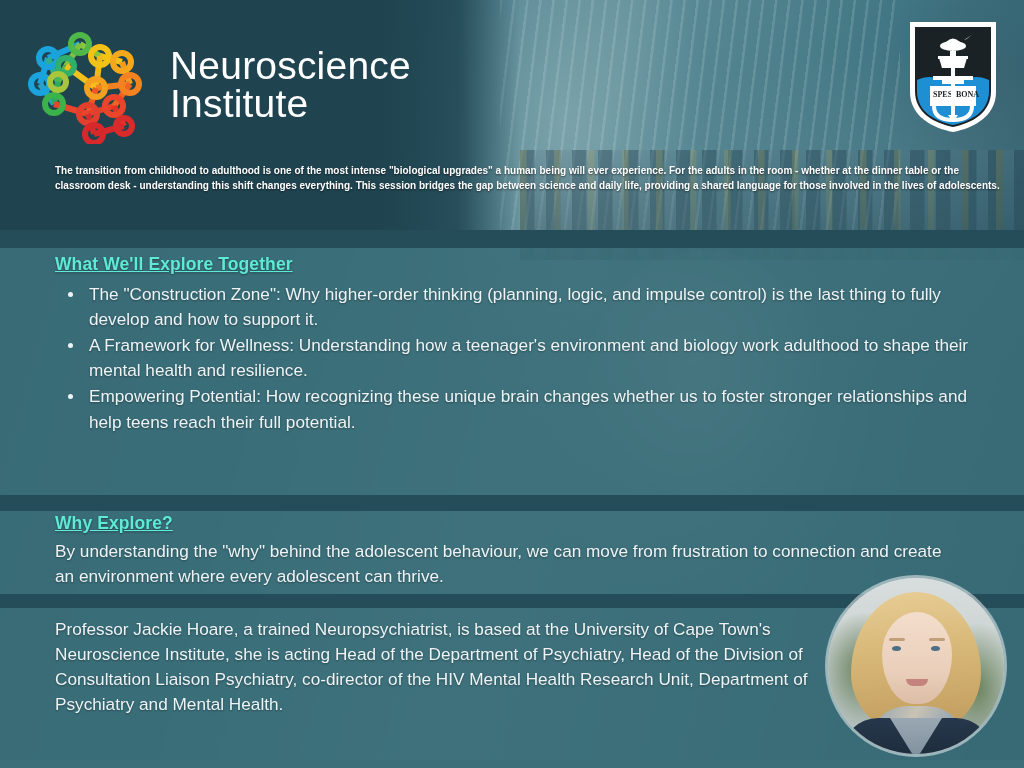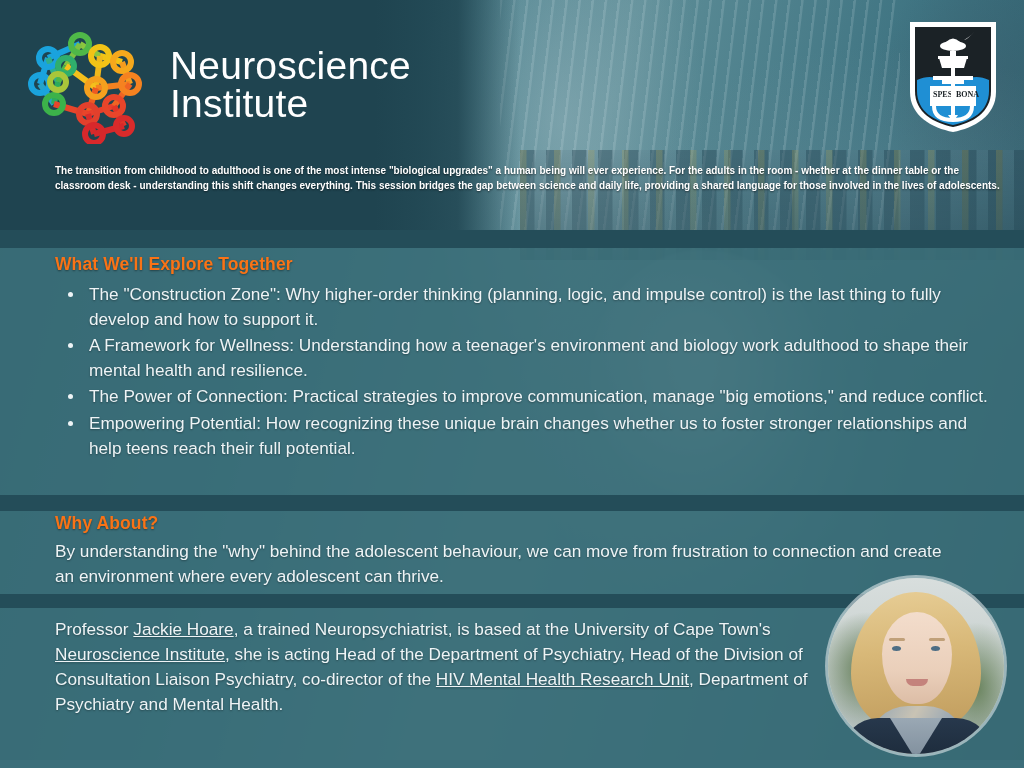--- a/index.html
+++ b/index.html
@@ -76,22 +76,23 @@
   .band-c{top:594px;height:14px;}
 
   
   .panel{position:absolute;left:0;width:1024px;background:rgba(58,109,120,.88);}
   .panel-explore{top:248px;height:247px;}
   .panel-why{top:511px;height:83px;}
   .panel-speaker{top:608px;height:152px;}
   .footer-strip{position:absolute;left:0;top:760px;width:1024px;height:8px;background:#3c6e7a;}
 
   .sec-title{
-    color:#f97316;font-size:17.5px;font-weight:bold;letter-spacing:.1px;
+    color:#5eead4;font-size:17.5px;font-weight:bold;letter-spacing:.1px;
     text-shadow:0 1px 2px rgba(0,0,0,.4);
+    text-decoration:underline;
   }
   .body-text{
     color:#eef4f6;font-size:17.2px;line-height:1.46;font-weight:400;
     text-shadow:0 1px 2px rgba(0,0,0,.35);
   }
 
   .explore-inner{position:absolute;left:55px;top:254px;width:945px;}
   .explore-list{margin:7px 0 0 0;padding:0 0 0 34px;list-style:none;}
   .explore-list li{
     position:relative;margin:0 0 1px 0;padding-left:0;
@@ -100,21 +101,21 @@
     position:absolute;left:-21px;top:10px;width:5px;height:5px;border-radius:50%;
     background:#eef4f6;
   }
   .explore-list li .txt{display:block;max-width:930px;}
 
   .why-inner{position:absolute;left:55px;top:513px;width:900px;}
   .why-inner .body-text{margin-top:5px;}
 
   .speaker-inner{position:absolute;left:55px;top:612px;width:775px;}
   .speaker-inner .body-text{margin-top:5px;}
-  .lnk{text-decoration:underline;}
+  .lnk{}
 
   
   .avatar{
     position:absolute;left:828px;top:578px;width:176px;height:176px;border-radius:50%;
     overflow:hidden;box-shadow:0 0 0 3px rgba(236,242,244,.55);
     background:#cfd8d4;
   }
   .avatar .scene{position:absolute;inset:0;
     background:
       radial-gradient(ellipse 70px 80px at 22% 52%, rgba(74,104,58,.85), rgba(74,104,58,0) 72%),
@@ -255,34 +256,30 @@
       <li>
         <span class="dot"></span>
         <span class="txt body-text">The "Construction Zone": Why higher-order thinking (planning, logic, and impulse control) is the last thing to fully develop and how to support it.</span>
       </li>
       <li>
         <span class="dot"></span>
         <span class="txt body-text">A Framework for Wellness: Understanding how a teenager's environment and biology work adulthood to shape their mental health and resilience.</span>
       </li>
       <li>
         <span class="dot"></span>
-        <span class="txt body-text">The Power of Connection: Practical strategies to improve communication, manage "big emotions," and reduce conflict.</span>
-      </li>
-      <li>
-        <span class="dot"></span>
         <span class="txt body-text">Empowering Potential: How recognizing these unique brain changes whether us to foster stronger relationships and help teens reach their full potential.</span>
       </li>
     </ul>
   </div>
 
   <div class="band band-b"></div>
 
   <div class="panel panel-why"></div>
   <div class="why-inner">
-    <div class="sec-title">Why About?</div>
+    <div class="sec-title">Why Explore?</div>
     <div class="body-text">By understanding the "why" behind the adolescent behaviour, we can move from frustration to connection and create an environment where every adolescent can thrive.</div>
   </div>
 
   <div class="band band-c"></div>
 
   <div class="panel panel-speaker"></div>
   <div class="speaker-inner">
     <div class="body-text"><span>Professor </span><span class="lnk">Jackie Hoare</span><span>, a trained Neuropsychiatrist, is based at the University of Cape Town's </span><span class="lnk">Neuroscience Institute,</span><span> she is acting Head of the Department of Psychiatry, Head of the Division of Consultation Liaison Psychiatry, co-director of the </span><span class="lnk">HIV Mental Health Research Unit,</span><span> Department of Psychiatry and Mental Health.</span></div>
   </div>
 

